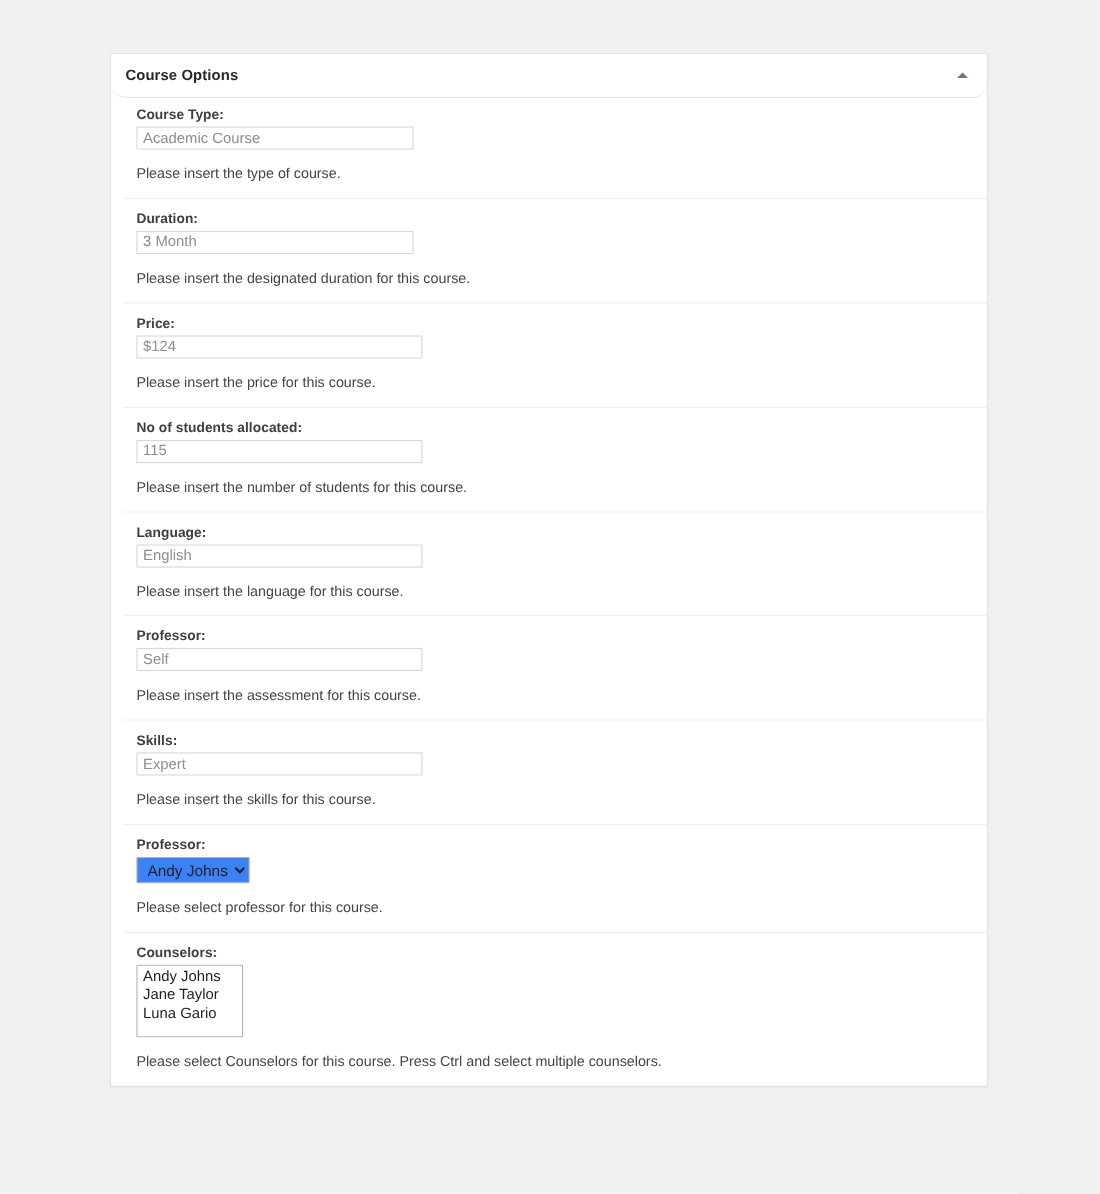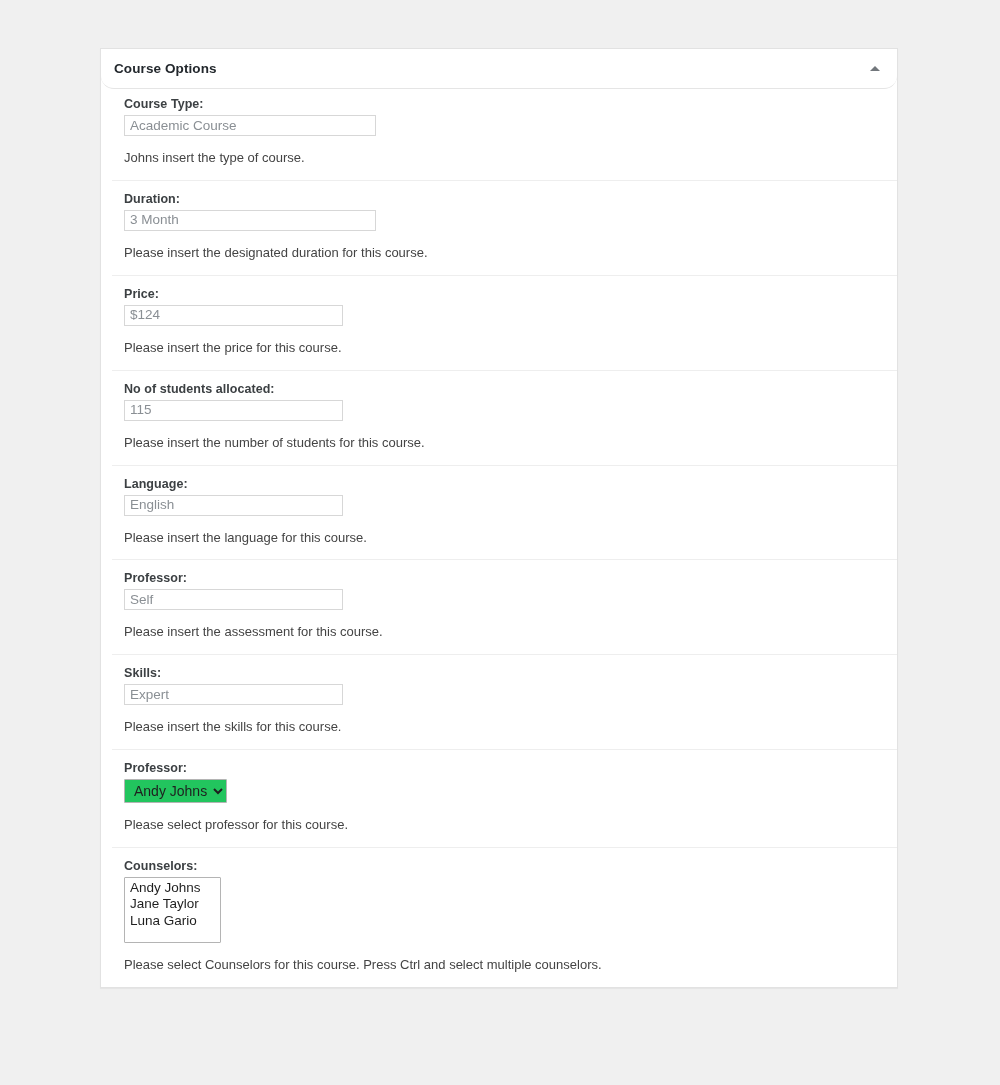--- a/index.html
+++ b/index.html
@@ -92,21 +92,21 @@
     display: block;
     font-size: 12.5px;
     font-weight: bold;
     color: #3c4043;
     margin: 0 0 4px 0;
     letter-spacing: 0.05px;
   }
 
   .text-input {
     display: block;
-    width: 219px;
+    width: 260px;
     height: 21px;
     padding: 1px 4px 2px 5px;
     font-family: "Liberation Sans", sans-serif;
     font-size: 13.5px;
     color: #8a8f94;
     background: #ffffff;
     border: 1px solid #d7d7d7;
     border-radius: 0;
     outline: none;
   }
@@ -118,21 +118,21 @@
     font-size: 13px;
     color: #444444;
     line-height: 1.3;
   }
 
   
   .pro-select {
     font-family: "Liberation Sans", sans-serif;
     font-size: 14px;
     color: #1f1f1f;
-    background: #22c55e;
+    background: #3b82f6;
     border: 1px solid #b4b4b4;
     border-radius: 1px;
     height: 24px;
     padding: 1px 2px 2px 5px;
     outline: none;
   }
 
   
   .counselor-list {
     font-family: "Liberation Sans", sans-serif;
@@ -170,21 +170,21 @@
       <button class="collapse-toggle" aria-label="collapse">
         <span class="caret-up"></span>
       </button>
     </div>
 
     <div class="card-body">
 
       <div class="field-row">
         <label class="field-label">Course Type:</label>
         <input class="text-input wide" type="text" value="Academic Course" style="">
-        <p class="field-help">Johns insert the type of course.</p>
+        <p class="field-help">Please insert the type of course.</p>
       </div>
 
       <div class="field-row">
         <label class="field-label">Duration:</label>
         <input class="text-input wide" type="text" value="3 Month" style="">
         <p class="field-help">Please insert the designated duration for this course.</p>
       </div>
 
       <div class="field-row">
         <label class="field-label">Price:</label>

